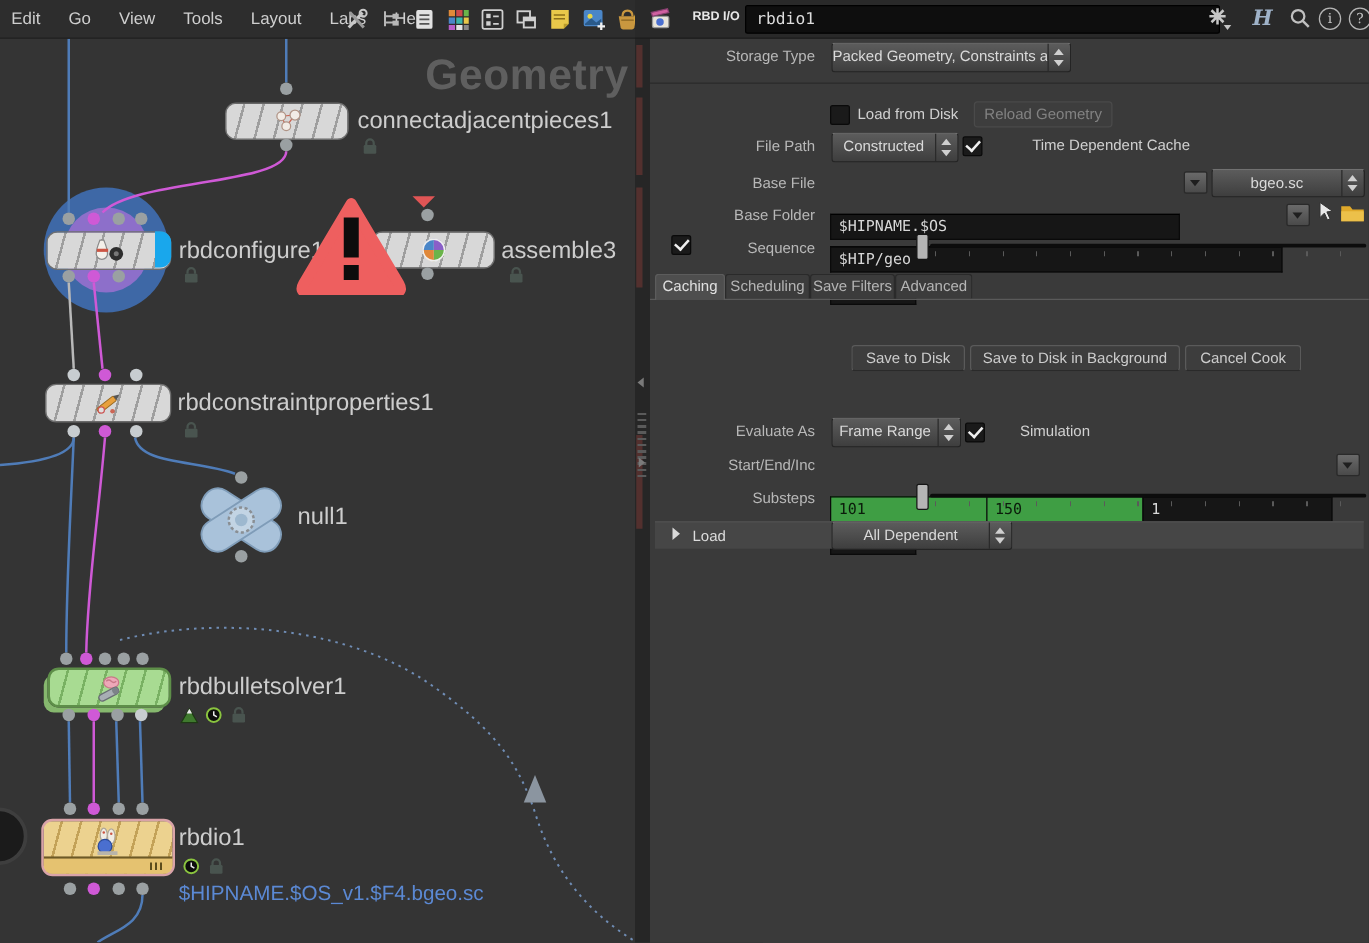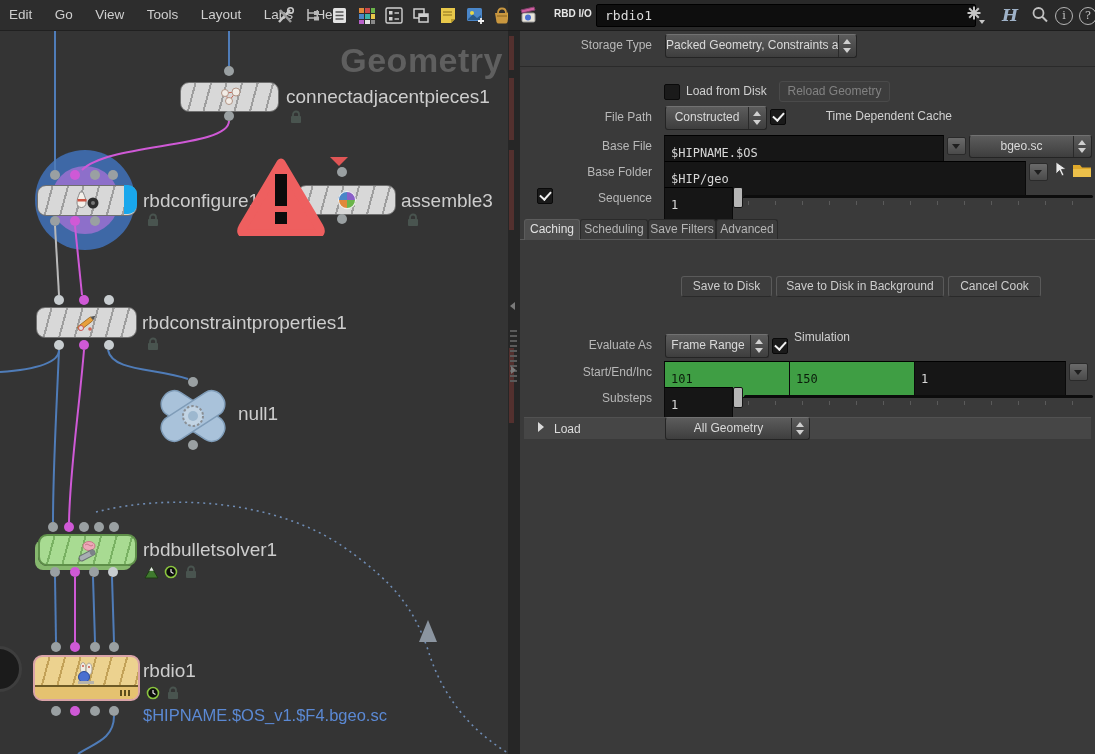--- a/index.html
+++ b/index.html
@@ -41,21 +41,21 @@
   
   #splitter{left:508px;top:30px;width:12px;height:724px;background:#262626;z-index:30;}
   .split-mark{position:absolute;left:1px;width:5px;background:#53302e;}
   #grip{position:absolute;left:2px;top:300px;width:7px;height:52px;
     background:repeating-linear-gradient(0deg,#5a5a5a 0 2px,transparent 2px 5px);}
   .split-arrow{position:absolute;width:0;height:0;}
   
   #panel{left:520px;top:30px;width:575px;height:724px;background:#3a3a3a;z-index:10;}
   .p-label{position:absolute;color:#b8b8b8;font-size:12px;text-align:right;line-height:20px;}
   .t-field{position:absolute;background:#161616;border:1px solid #0a0a0a;border-top-color:#000;
-    color:#d8d8d8;font-family:"DejaVu Sans Mono",monospace;font-size:12px;line-height:19px;padding:8px 6px;white-space:nowrap;overflow:hidden;}
+    color:#d8d8d8;font-family:"DejaVu Sans Mono",monospace;font-size:12px;line-height:19px;padding:0 6px;white-space:nowrap;overflow:hidden;margin-top:36px;}
   .t-field.green{background:#3f9e44;color:#0b1c0b;}
   .menu-btn{position:absolute;background:linear-gradient(#5c5c5c,#3e3e3e);border:1px solid #242424;border-top-color:#717171;
     border-radius:3px;color:#dadada;font-size:12px;text-align:center;}
   .menu-btn .lbl{display:block;margin-right:18px;line-height:20px;white-space:nowrap;overflow:hidden;}
   .spinner{position:absolute;right:0;top:0;bottom:0;width:17px;border-left:1px solid #2a2a2a;}
   .tri{width:0;height:0;position:absolute;}
   .tri.up{border-left:4px solid transparent;border-right:4px solid transparent;border-bottom:5px solid #cfcfcf;left:4px;top:4px;}
   .tri.dn{border-left:4px solid transparent;border-right:4px solid transparent;border-top:5px solid #cfcfcf;left:4px;bottom:4px;}
   .mini-btn{position:absolute;width:17px;height:16px;background:linear-gradient(#6a6a6a,#4a4a4a);
     border:1px solid #2a2a2a;border-radius:2px;}
@@ -472,40 +472,40 @@
 
   <div class="p-label" style="left:0px;top:305px;width:132px">Evaluate As</div>
   <div class="menu-btn" style="left:145px;top:304px;width:102px;height:22px">
     <span class="lbl">Frame Range</span>
     <span class="spinner">
         <span class="tri up"></span>
         <span class="tri dn"></span>
       </span>
   </div>
   <div class="checkbox checked" style="left:252px;top:308px"></div>
-  <div class="p-label" style="left:274px;top:297px;width:100px;text-align:left;color:#d0d0d0">Simulation</div>
+  <div class="p-label" style="left:274px;top:305px;width:100px;text-align:center;color:#d0d0d0">Simulation</div>
 
   <div class="p-label" style="left:0px;top:332px;width:132px">Start/End/Inc</div>
   <div class="t-field green" style="left:144px;top:331px;width:112px;height:19px">101</div>
   <div class="t-field green" style="left:269px;top:331px;width:112px;height:19px">150</div>
   <div class="t-field" style="left:394px;top:331px;width:138px;height:19px">1</div>
   <div class="mini-btn" style="left:549px;top:333px">
       <span class="tri dn"></span>
     </div>
 
   <div class="p-label" style="left:0px;top:358px;width:132px">Substeps</div>
   <div class="t-field" style="left:144px;top:357px;width:55px;height:19px">1</div>
   <div class="slider-handle" style="left:213px;top:357px"></div>
   <div class="slider-track" style="left:224px;top:365px;width:349px"></div>
   <div class="slider-ticks" style="left:228px;top:371px;width:345px"></div>
 
   <div class="sec-hdr" style="top:387px;height:21px">
     <span class="sec-arrow-rt"></span>
     <span class="sec-title" style="top:3px">Load</span>
   </div>
   <div class="menu-btn" style="left:145px;top:387px;width:143px;height:21px">
-    <span class="lbl">All Geometry</span>
+    <span class="lbl">All Dependent</span>
     <span class="spinner">
         <span class="tri up"></span>
         <span class="tri dn"></span>
       </span>
   </div>
 </div>
 
 </body></html>

